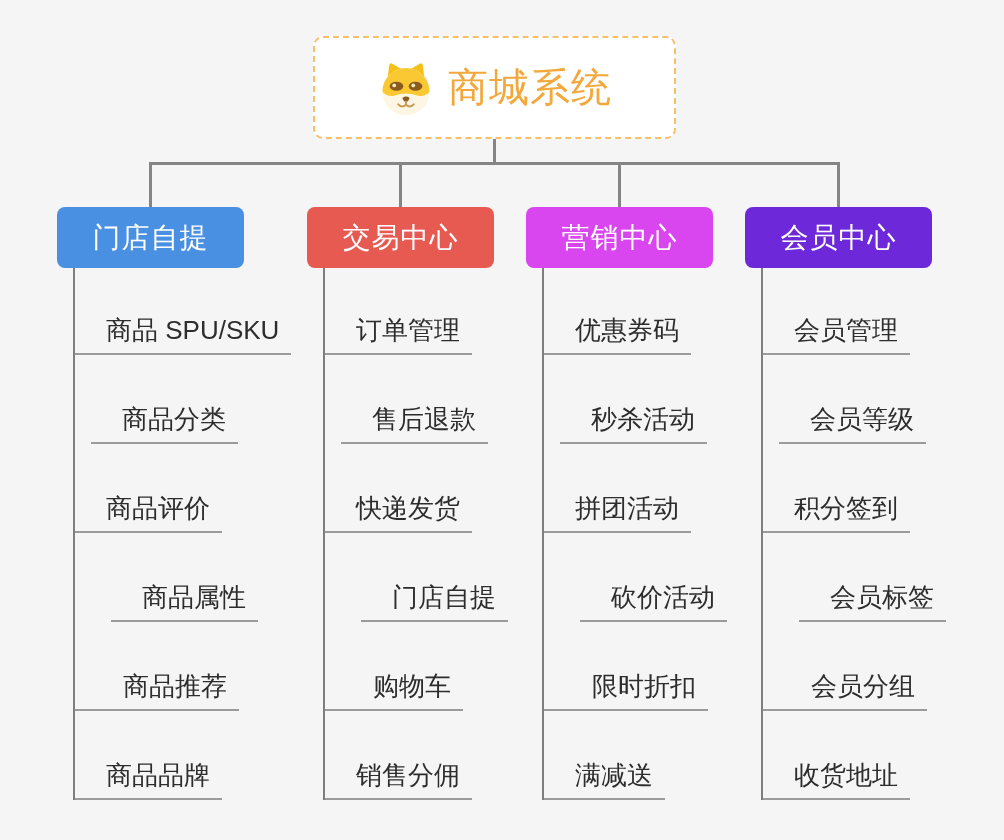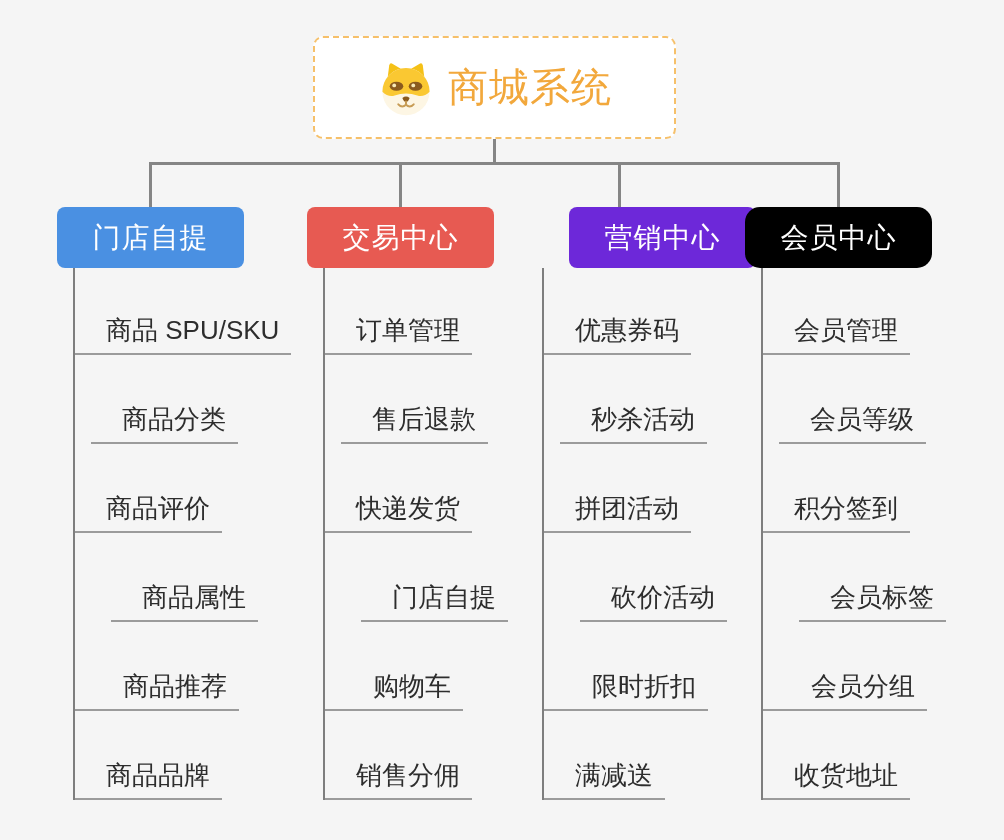--- a/index.html
+++ b/index.html
@@ -143,35 +143,35 @@
       <div class="item">订单管理</div>
       <div class="item">售后退款</div>
       <div class="item">快递发货</div>
       <div class="item">门店自提</div>
       <div class="item">购物车</div>
       <div class="item">销售分佣</div>
     </div>
   </section>
 
   <section class="branch branch-2">
-    <div class="branch-header" style="background-color: #6d28d9; margin-left: 43px;">
+    <div class="branch-header" style="background-color: #d946ef;">
       <span>营销中心</span>
     </div>
     <div class="branch-items">
       <div class="item">优惠券码</div>
       <div class="item">秒杀活动</div>
       <div class="item">拼团活动</div>
       <div class="item">砍价活动</div>
       <div class="item">限时折扣</div>
       <div class="item">满减送</div>
     </div>
   </section>
 
   <section class="branch branch-3">
-    <div class="branch-header" style="background-color: #000000; border-radius: 15px;">
+    <div class="branch-header" style="background-color: #6d28d9;">
       <span>会员中心</span>
     </div>
     <div class="branch-items">
       <div class="item">会员管理</div>
       <div class="item">会员等级</div>
       <div class="item">积分签到</div>
       <div class="item">会员标签</div>
       <div class="item">会员分组</div>
       <div class="item">收货地址</div>
     </div>

